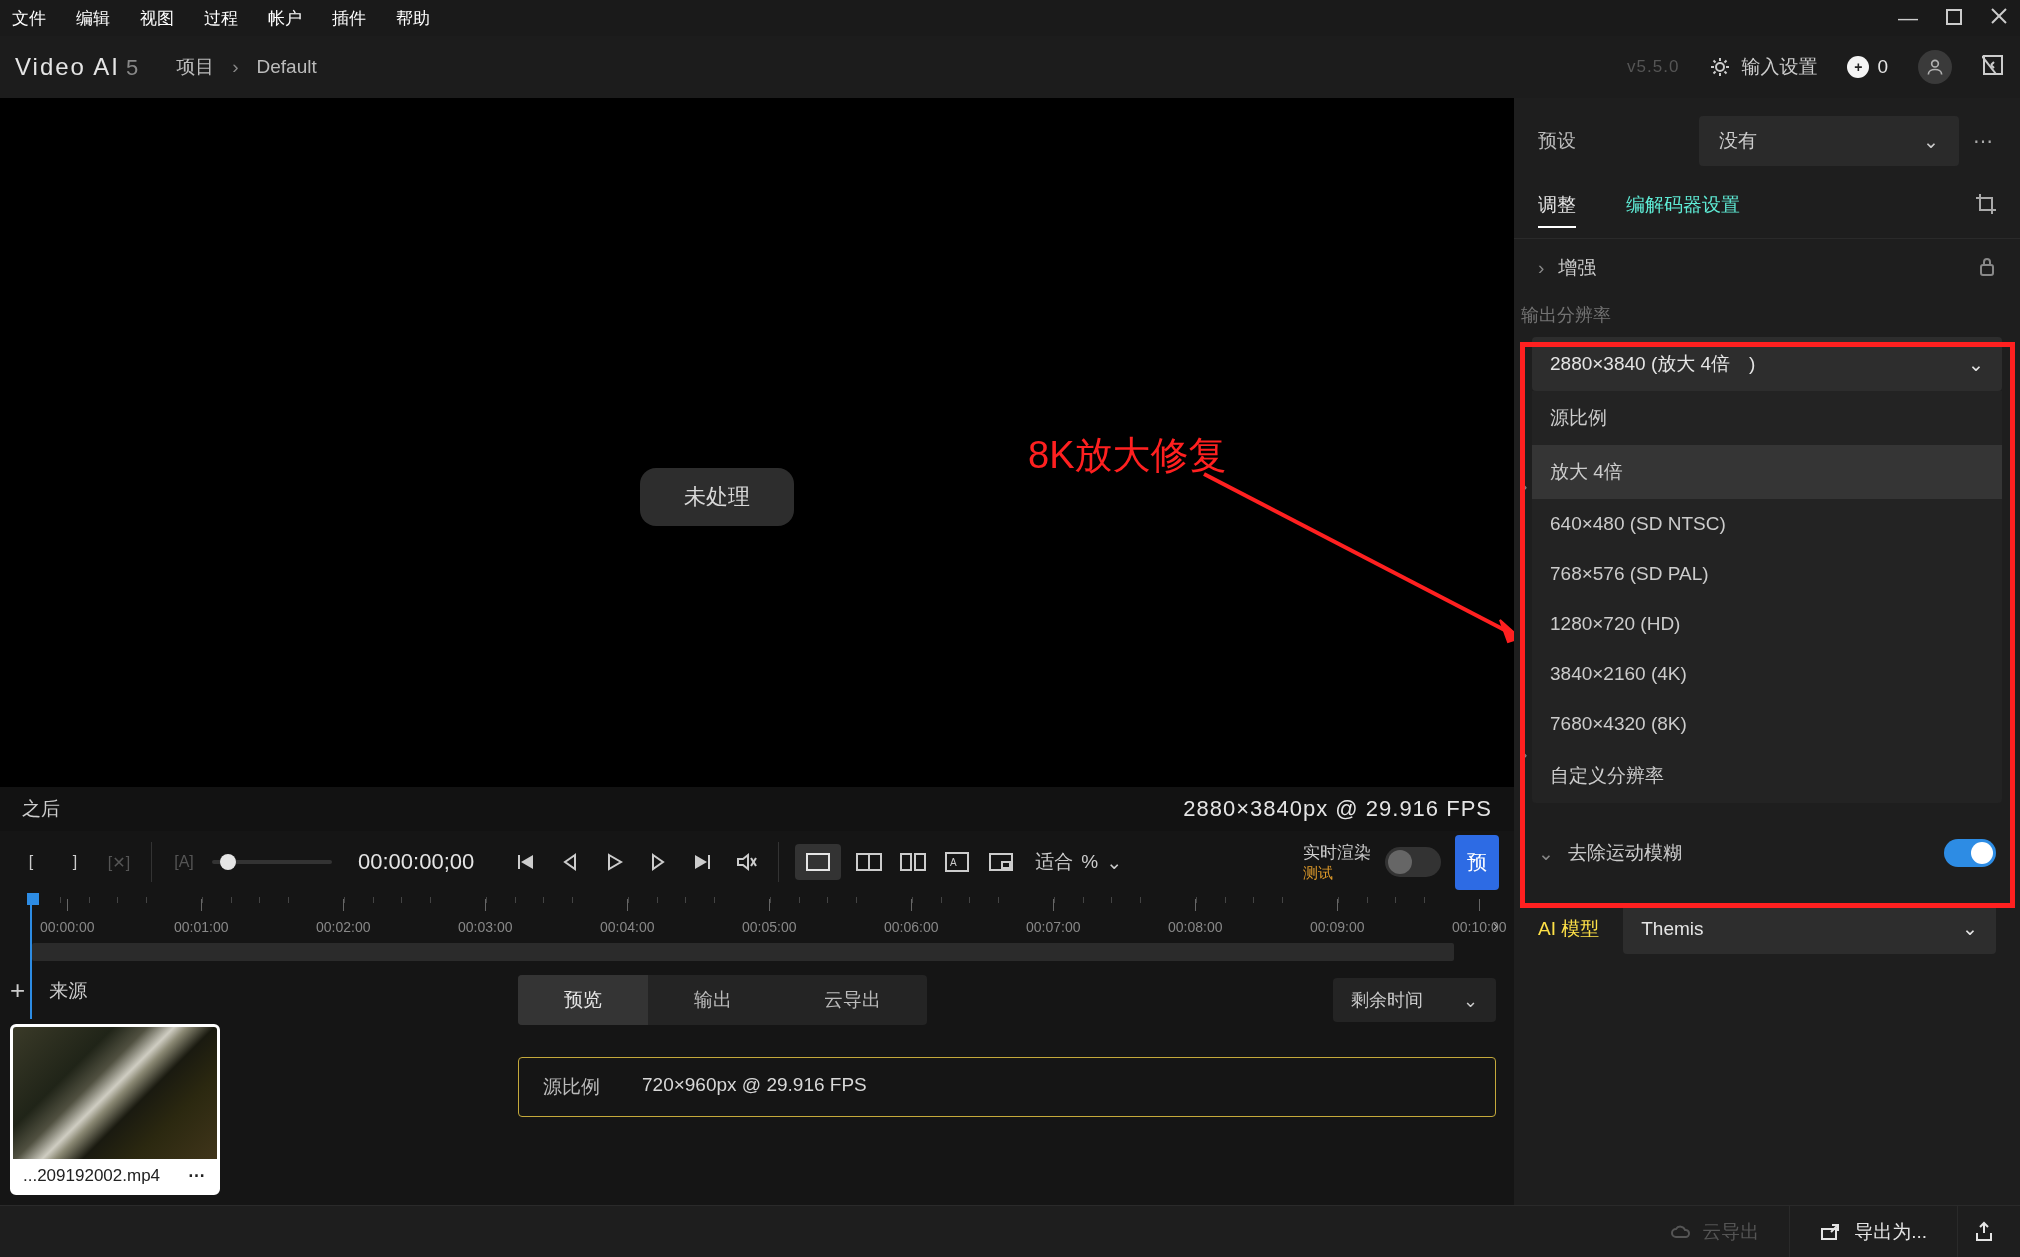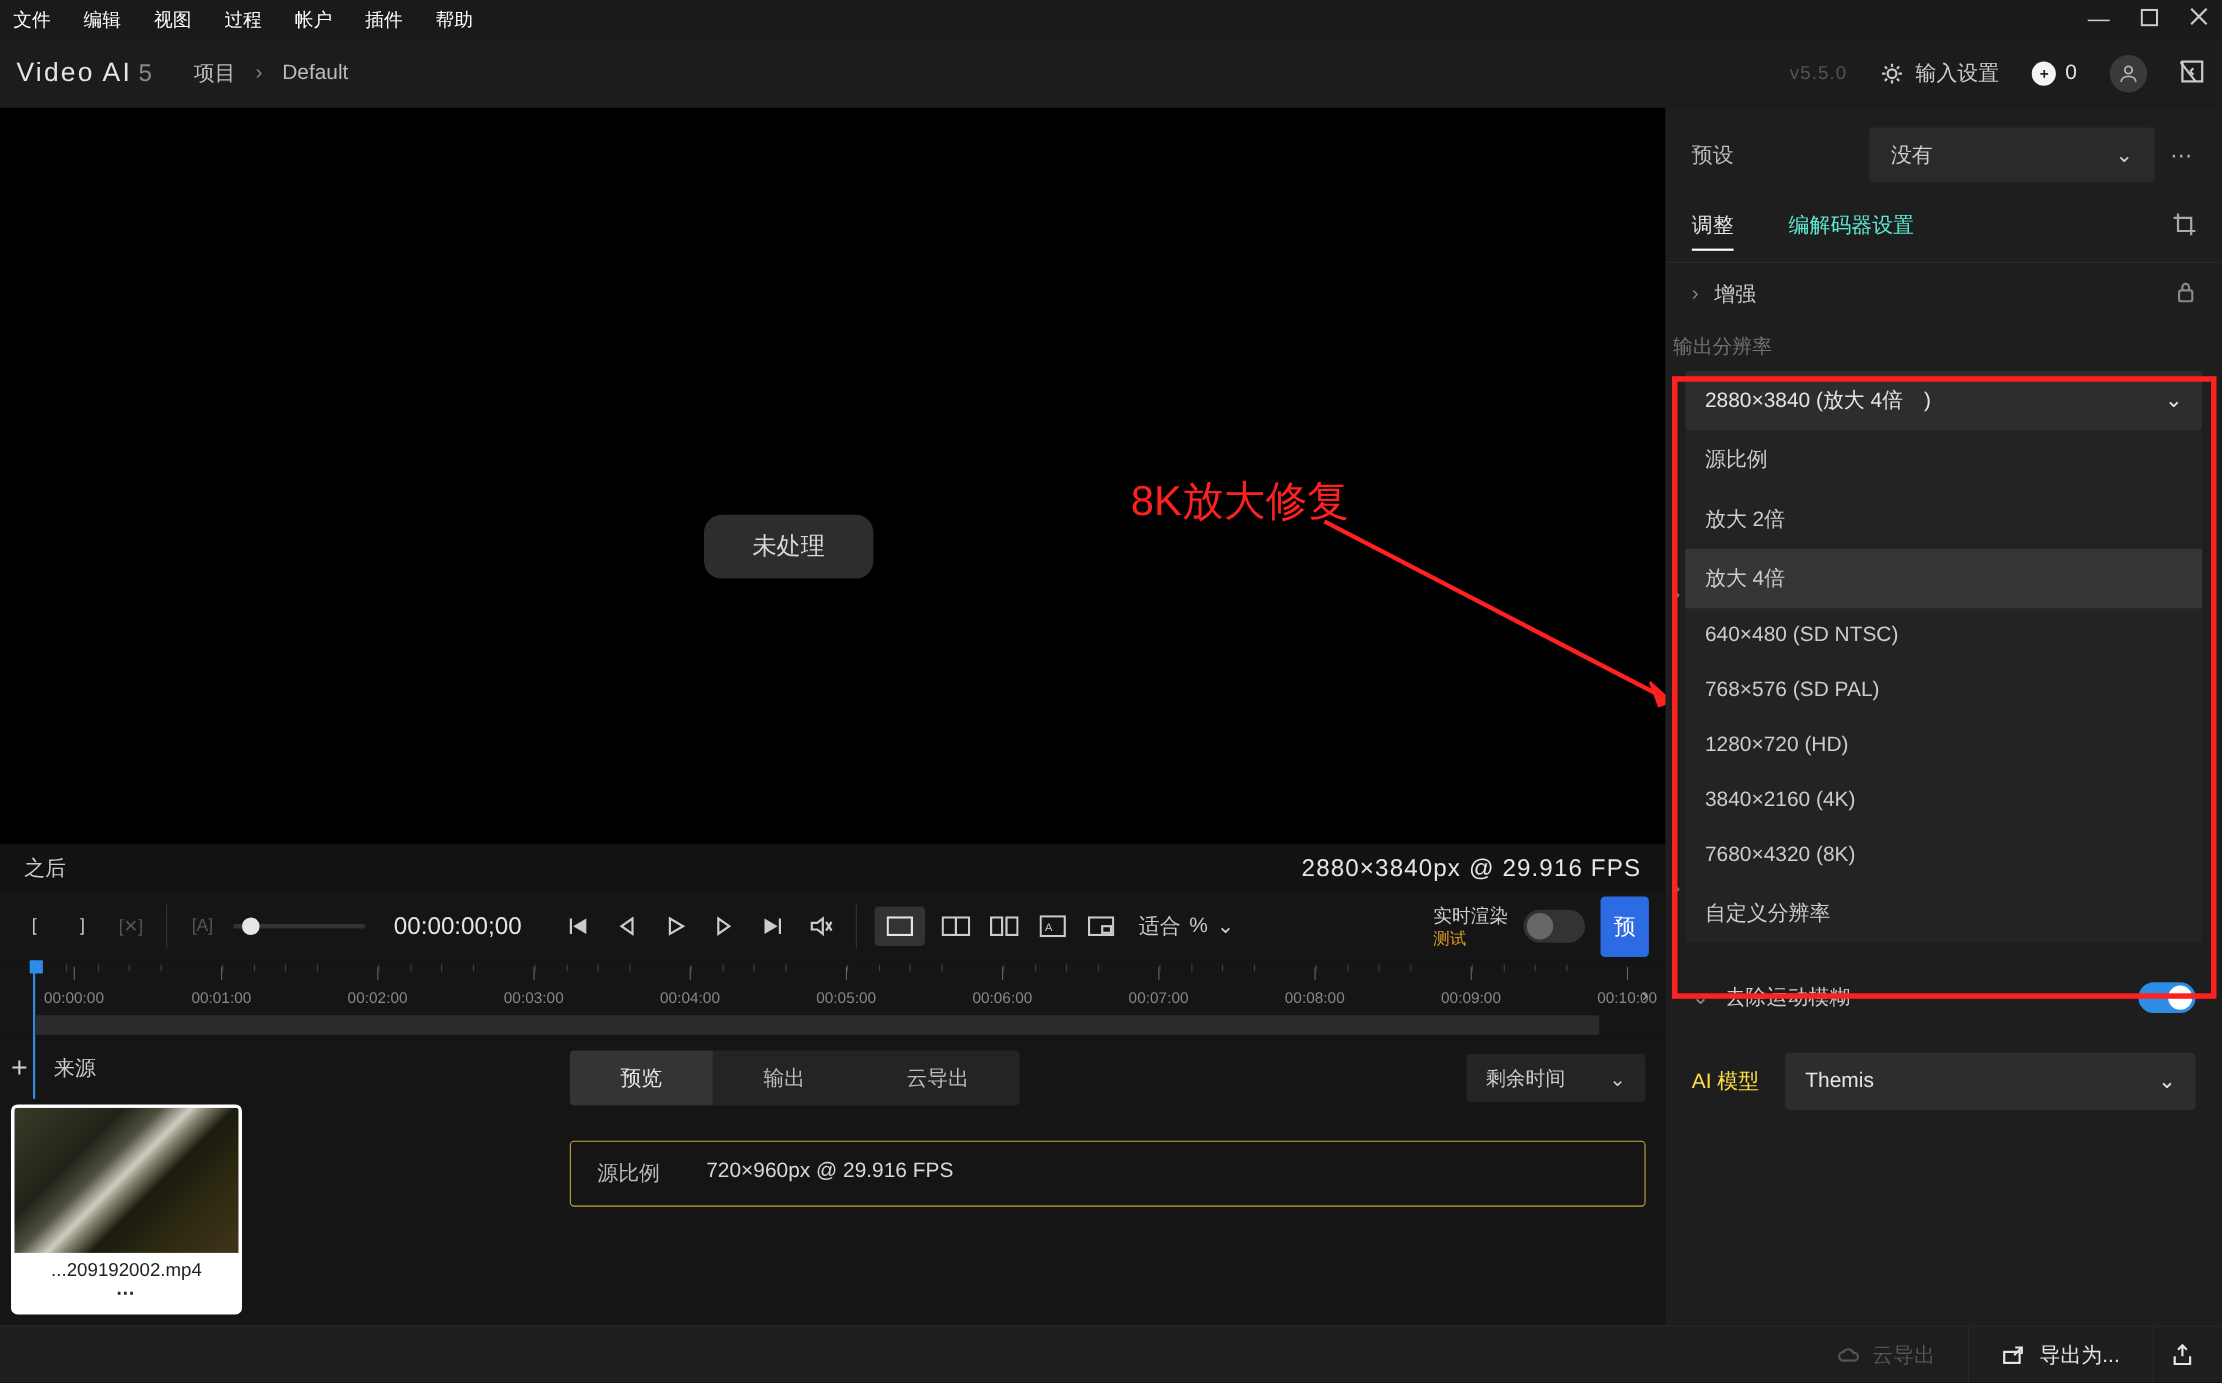--- a/index.html
+++ b/index.html
@@ -78,21 +78,21 @@
   
   .lower { flex: 0 0 240px; background: #151515; display: flex; }
   .source-pane { width: 500px; padding: 10px; }
   .source-head { display: flex; align-items: center; gap: 24px; margin-bottom: 18px; }
   .plus { font-size: 26px; color: #ccc; }
   .source-head .lbl { color: #ccc; font-size: 19px; }
   .thumb-card { width: 210px; background: #fff; border-radius: 6px; overflow: hidden; border: 3px solid #fff; }
   .thumb-img { width: 100%; height: 132px; background:
       linear-gradient(135deg, #3a3a28 0%, #202418 30%, #505040 40%, #cfcdc2 48%, #8a8873 52%, #1a1a10 60%, #2b2810 75%, #40351a 100%);
       position: relative; }
-  .thumb-foot { background: #fff; color: #222; font-size: 17px; padding: 6px 10px; display: flex; justify-content: space-between; align-items: center; flex-direction: column; }
+  .thumb-foot { background: #fff; color: #222; font-size: 17px; padding: 6px 10px; display: flex; justify-content: space-between; align-items: center; }
   .dots { color: #222; letter-spacing: 2px; font-weight: bold; }
 
   .preview-pane { flex: 1; padding: 10px 18px; }
   .tabs-row { display: flex; align-items: center; justify-content: space-between; }
   .tabs { display: flex; background: #242424; border-radius: 4px; overflow: hidden; }
   .tab { padding: 12px 46px; font-size: 19px; color: #bbb; }
   .tab.active { background: #343434; color: #e5e5e5; }
   .remain { background: #242424; border-radius: 4px; padding: 10px 18px; display: flex; align-items: flex-end; gap: 40px; font-size: 18px; color: #ccc; }
   .info-row { margin-top: 32px; border: 1px solid #c4a93b; border-radius: 4px; padding: 16px 24px; display: flex; gap: 42px; font-size: 19px; color: #d8d8d8; }
   .info-row .ttl { color: #bbb; }
@@ -469,21 +469,20 @@
           </svg></span>
     </div>
 
     <div class="out-title">输出分辨率</div>
     <div class="side-select">
       <span>2880×3840 (放大 4倍　)</span>
       <span>⌄</span>
     </div>
     <div class="dropdown">
       <div class="dd-item">源比例</div>
-      <div class="dd-item">放大 2倍</div>
       <div class="dd-item selected">放大 4倍</div>
       <div class="dd-item">640×480 (SD NTSC)</div>
       <div class="dd-item">768×576 (SD PAL)</div>
       <div class="dd-item">1280×720 (HD)</div>
       <div class="dd-item">3840×2160 (4K)</div>
       <div class="dd-item">7680×4320 (8K)</div>
       <div class="dd-item">自定义分辨率</div>
     </div>
 
     <div class="side-row-chev" style="top:-330px">

